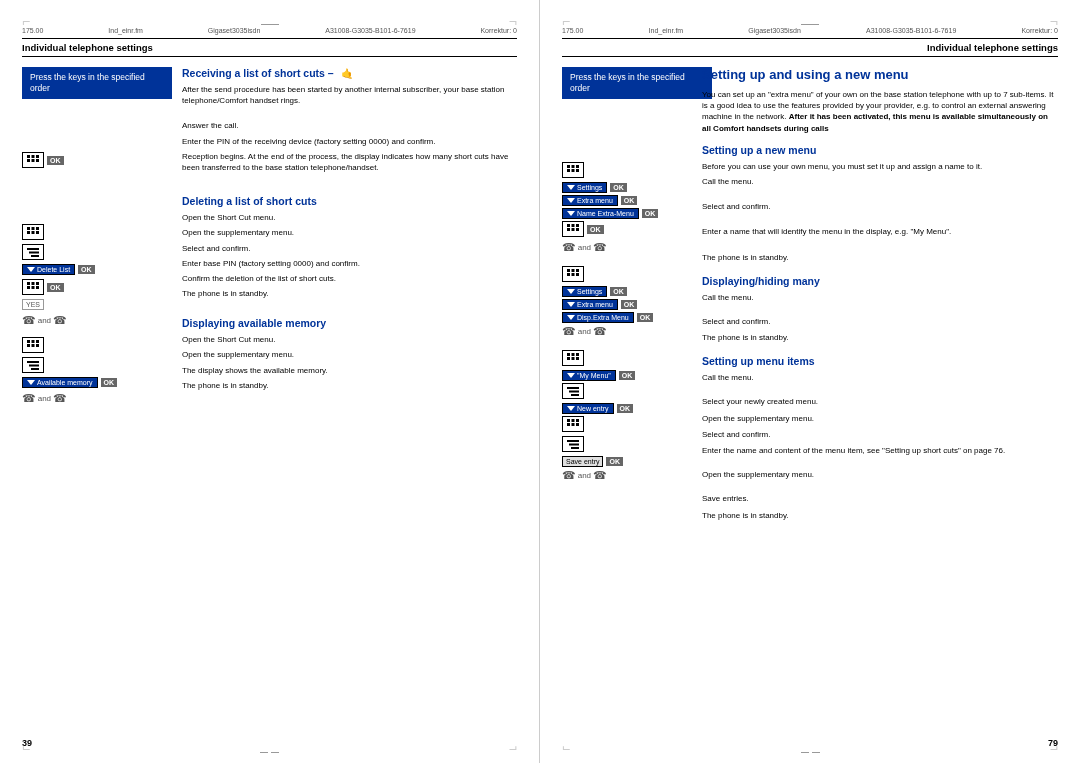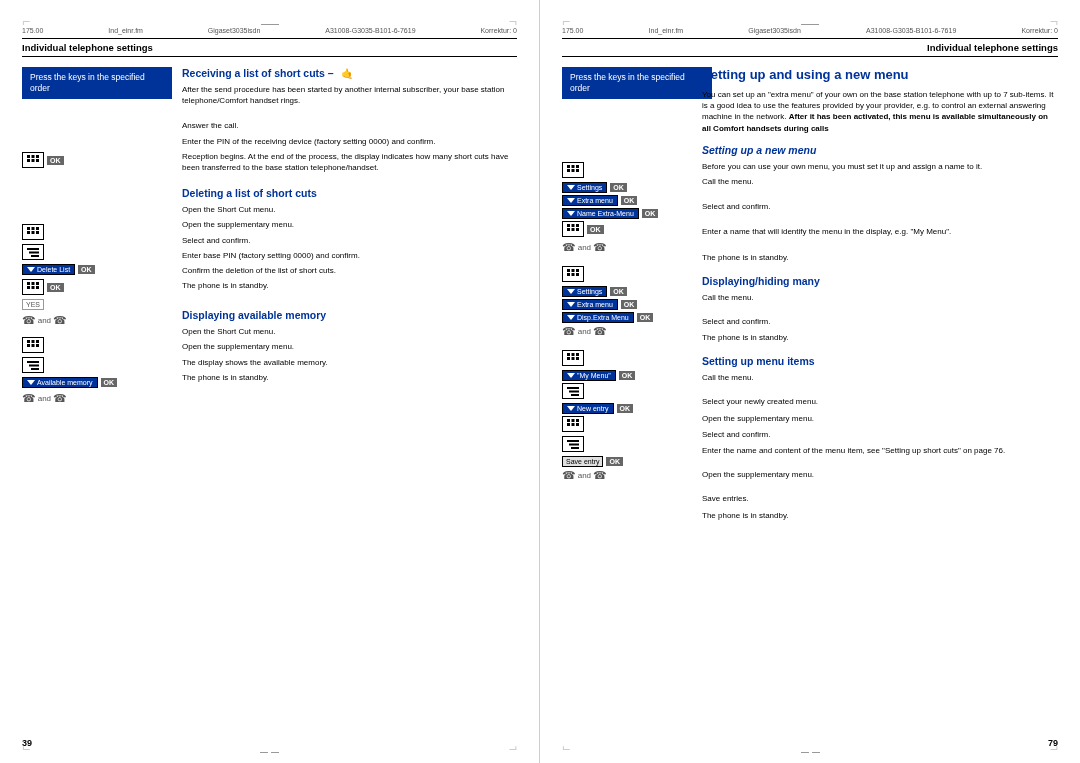--- a/index.html
+++ b/index.html
@@ -402,21 +402,21 @@
 
         <div class="section-heading section-heading-with-icon">
           <span>Receiving a list of short cuts –</span>
           <span style="font-size:10px;">🤙</span>
         </div>
         <p class="section-text">After the send procedure has been started by another internal subscriber, your base station telephone/Comfort handset rings.</p>
         <p class="section-text" style="margin-top:14px;">Answer the call.</p>
         <p class="section-text" style="margin-top:3px;">Enter the PIN of the receiving device (factory setting 0000) and confirm.</p>
         <p class="section-text" style="margin-top:3px;">Reception begins. At the end of the process, the display indicates how many short cuts have been transferred to the base station telephone/handset.</p>
 
-        <div class="section-heading" style="margin-top:14px;">
+        <div class="section-heading" style="margin-top:22px;">
           <span>Deleting a list of short cuts</span>
         </div>
         <p class="section-text">Open the Short Cut menu.</p>
         <p class="section-text">Open the supplementary menu.</p>
         <p class="section-text">Select and confirm.</p>
         <p class="section-text">Enter base PIN (factory setting 0000) and confirm.</p>
         <p class="section-text">Confirm the deletion of the list of short cuts.</p>
         <p class="section-text">The phone is in standby.</p>
 
         <div class="section-heading" style="margin-top:18px;">
@@ -666,21 +666,21 @@
 
         <div class="section-heading" style="font-size:13px; margin-bottom:7px;">
           <span>Setting up and using a new menu</span>
         </div>
 
         <p class="section-text">
           <span>You can set up an "extra menu" of your own on the base station telephone with up to 7 sub-items. It is a good idea to use the features provided by your provider, e.g. to control an external answering machine in the network.</span>
           <b>After it has been activated, this menu is available simultaneously on all Comfort handsets during calls</b>
         </p>
 
-        <div class="section-heading" style="margin-top:10px;font-style:italic;">
+        <div class="section-heading" style="margin-top:10px;">
           <span>Setting up a new menu</span>
         </div>
         <p class="section-text">Before you can use your own menu, you must set it up and assign a name to it.</p>
         <p class="section-text" style="margin-top:3px;">Call the menu.</p>
         <p class="section-text" style="margin-top:14px;">Select and confirm.</p>
         <p class="section-text" style="margin-top:14px;">Enter a name that will identify the menu in the display, e.g. "My Menu".</p>
         <p class="section-text" style="margin-top:14px;">The phone is in standby.</p>
 
         <div class="section-heading" style="margin-top:12px;">
           <span>Displaying/hiding many</span>

